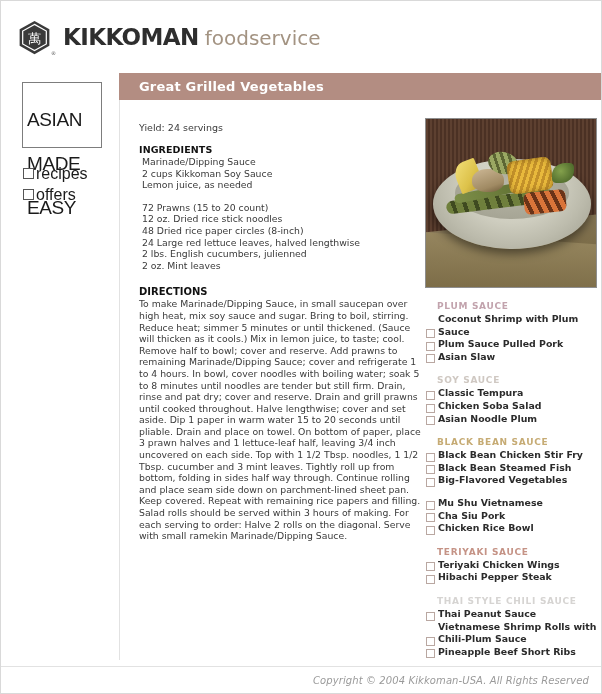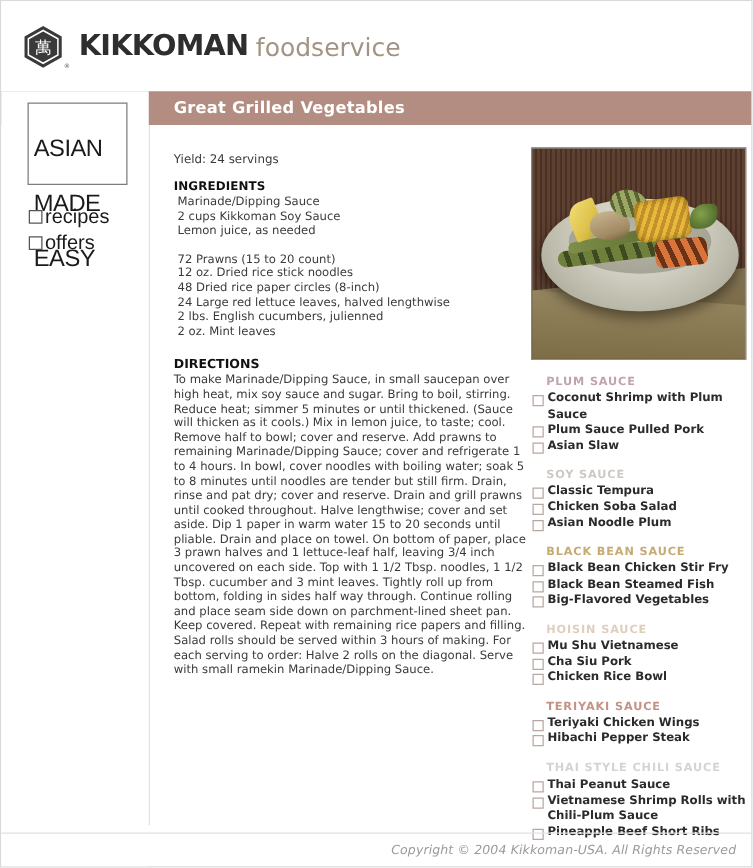--- a/index.html
+++ b/index.html
@@ -311,21 +311,21 @@
   .cat-head {
     font-size: 9px;
     font-weight: bold;
     letter-spacing: 0.7px;
     line-height: 14px;
     padding-left: 12px;
     text-transform: uppercase;
   }
   .cat-item {
     display: flex;
-    align-items: flex-start;
+    align-items: flex-end;
     cursor: pointer;
     line-height: 12.6px;
   }
   .cat-box {
     width: 7px; height: 7px;
     border: 1px solid #b9a7a1;
     background: #fff;
     flex: 0 0 auto;
     margin: 3px 3px 0 1px;
   }
@@ -477,21 +477,20 @@
         <span class="cat-box"></span>
         <span class="cat-label">Black Bean Steamed Fish</span>
       </div>
       <div class="cat-item">
         <span class="cat-box"></span>
         <span class="cat-label">Big-Flavored Vegetables</span>
       </div>
     </div>
 
     <div class="cat-block">
-      <div class="cat-head" style="color:#ddcfbe">HOISIN SAUCE</div>
       <div class="cat-item">
         <span class="cat-box"></span>
         <span class="cat-label">Mu Shu Vietnamese</span>
       </div>
       <div class="cat-item">
         <span class="cat-box"></span>
         <span class="cat-label">Cha Siu Pork</span>
       </div>
       <div class="cat-item">
         <span class="cat-box"></span>

